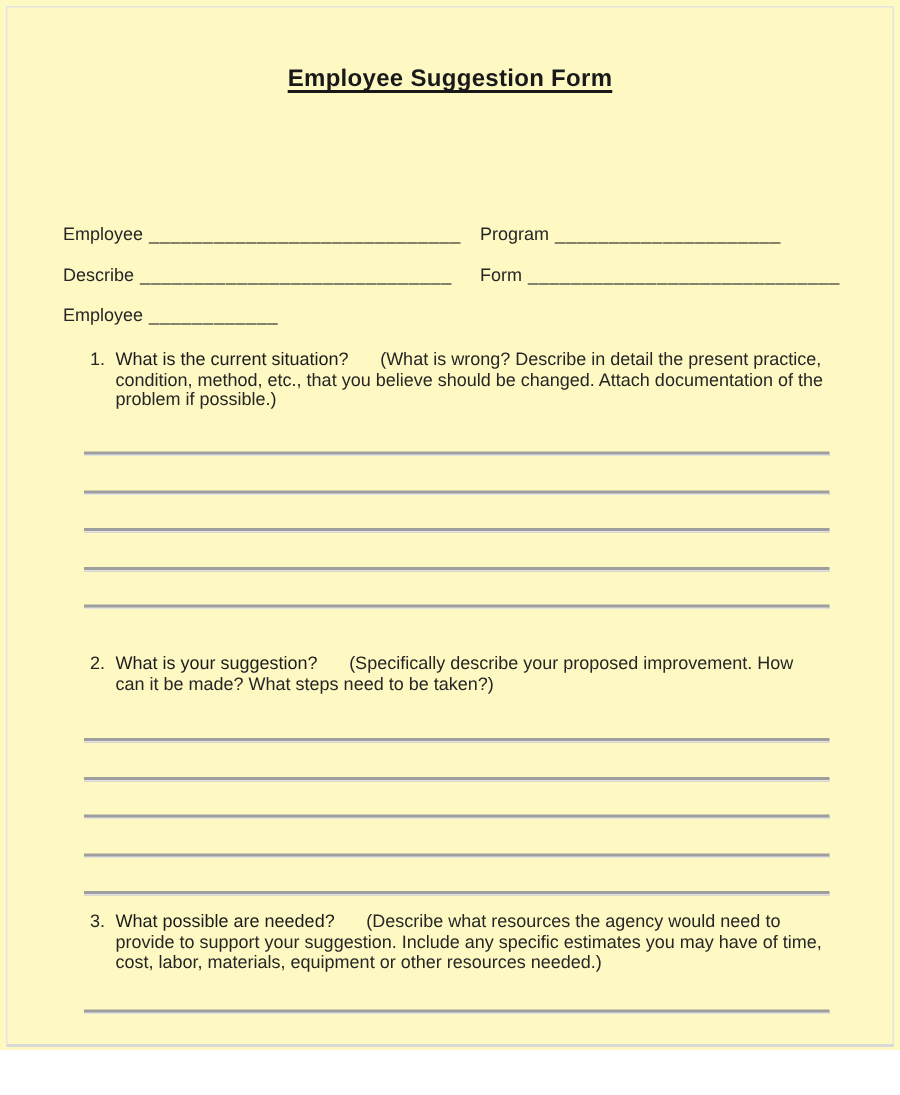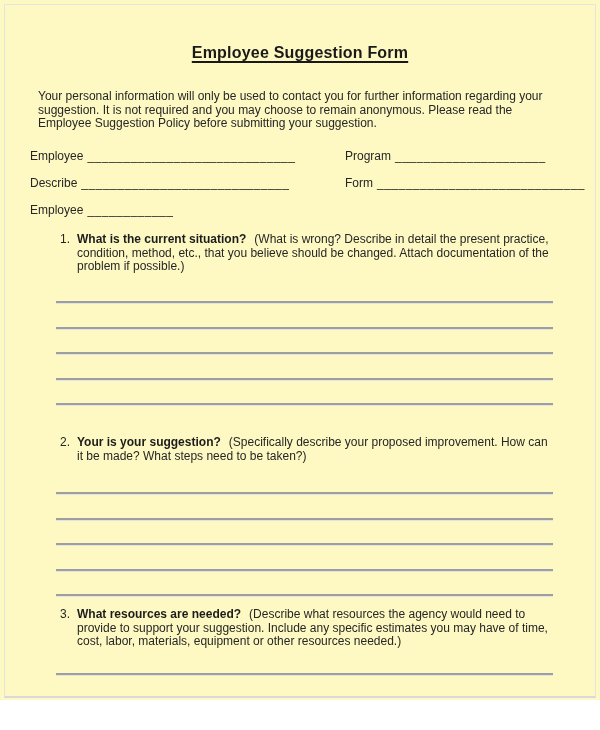--- a/index.html
+++ b/index.html
@@ -49,44 +49,44 @@
     line-height: 13.5px;
     color: #262626;
   }
   .field-row {
     position: absolute;
     left: 0;
     width: 100%;
     font-size: 12px;
     color: #262626;
   }
-  .field-group-left  { position: absolute; left: 30px;  top: 0; white-space: nowrap; }
-  .field-group-right { position: absolute; left: 345px; top: 0; white-space: nowrap; }
+  .field-group-left  { position: absolute; left: 42px;  top: 0; white-space: nowrap; }
+  .field-group-right { position: absolute; left: 320px; top: 0; white-space: nowrap; }
   .row-1 { top: 149px; }
   .row-2 { top: 176px; }
   .row-3 { top: 203px; }
   .blank { letter-spacing: 0.5px; margin-left: 4px; color: #2b2b2b; }
   .question {
     position: absolute;
     display: flex;
     left: 60px;
     width: 490px;
     font-size: 12px;
     line-height: 13.5px;
     color: #262626;
   }
   .q-num {
     width: 17px;
     flex: 0 0 17px;
   }
   .q-text { flex: 1; }
   .q-label {
-    font-weight: bold;
+    font-weight: normal;
     color: #1c1c1c;
-    margin-right: 8px;
+    margin-right: 21px;
   }
   .q-1 { top: 233px; }
   .q-2 { top: 436px; }
   .q-3 { top: 608px; }
   .lines {
     position: absolute;
     left: 56px;
     width: 497px;
   }
   .lines-1 { top: 301px; }
@@ -101,21 +101,20 @@
   .answer-line:last-child { margin-bottom: 0; }
 </style>
 </head>
 <body>
 
 <div class="page">
   <div class="page-border"></div>
 
   <div class="doc-title">Employee Suggestion Form</div>
 
-  <div class="intro">Your personal information will only be used to contact you for further information regarding your suggestion. It is not required and you may choose to remain anonymous. Please read the Employee Suggestion Policy before submitting your suggestion.</div>
 
   <div class="field-row row-1">
     <span class="field-group-left">
       <span>Employee</span><span class="blank">_____________________________</span>
     </span>
     <span class="field-group-right">
       <span>Program</span><span class="blank">_____________________</span>
     </span>
   </div>
 
@@ -144,33 +143,33 @@
     <div class="answer-line"></div>
     <div class="answer-line"></div>
     <div class="answer-line"></div>
     <div class="answer-line"></div>
     <div class="answer-line"></div>
   </div>
 
   <div class="question q-2">
     <span class="q-num">2.</span>
     <span class="q-text">
-      <span class="q-label">Your is your suggestion?</span><span>(Specifically describe your proposed improvement. How can it be made? What steps need to be taken?)</span>
+      <span class="q-label">What is your suggestion?</span><span>(Specifically describe your proposed improvement. How can it be made? What steps need to be taken?)</span>
     </span>
   </div>
   <div class="lines lines-2">
     <div class="answer-line"></div>
     <div class="answer-line"></div>
     <div class="answer-line"></div>
     <div class="answer-line"></div>
     <div class="answer-line"></div>
   </div>
 
   <div class="question q-3">
     <span class="q-num">3.</span>
     <span class="q-text">
-      <span class="q-label">What resources are needed?</span><span>(Describe what resources the agency would need to provide to support your suggestion. Include any specific estimates you may have of time, cost, labor, materials, equipment or other resources needed.)</span>
+      <span class="q-label">What possible are needed?</span><span>(Describe what resources the agency would need to provide to support your suggestion. Include any specific estimates you may have of time, cost, labor, materials, equipment or other resources needed.)</span>
     </span>
   </div>
   <div class="lines lines-3">
     <div class="answer-line"></div>
   </div>
 </div>
 
 </body></html>

